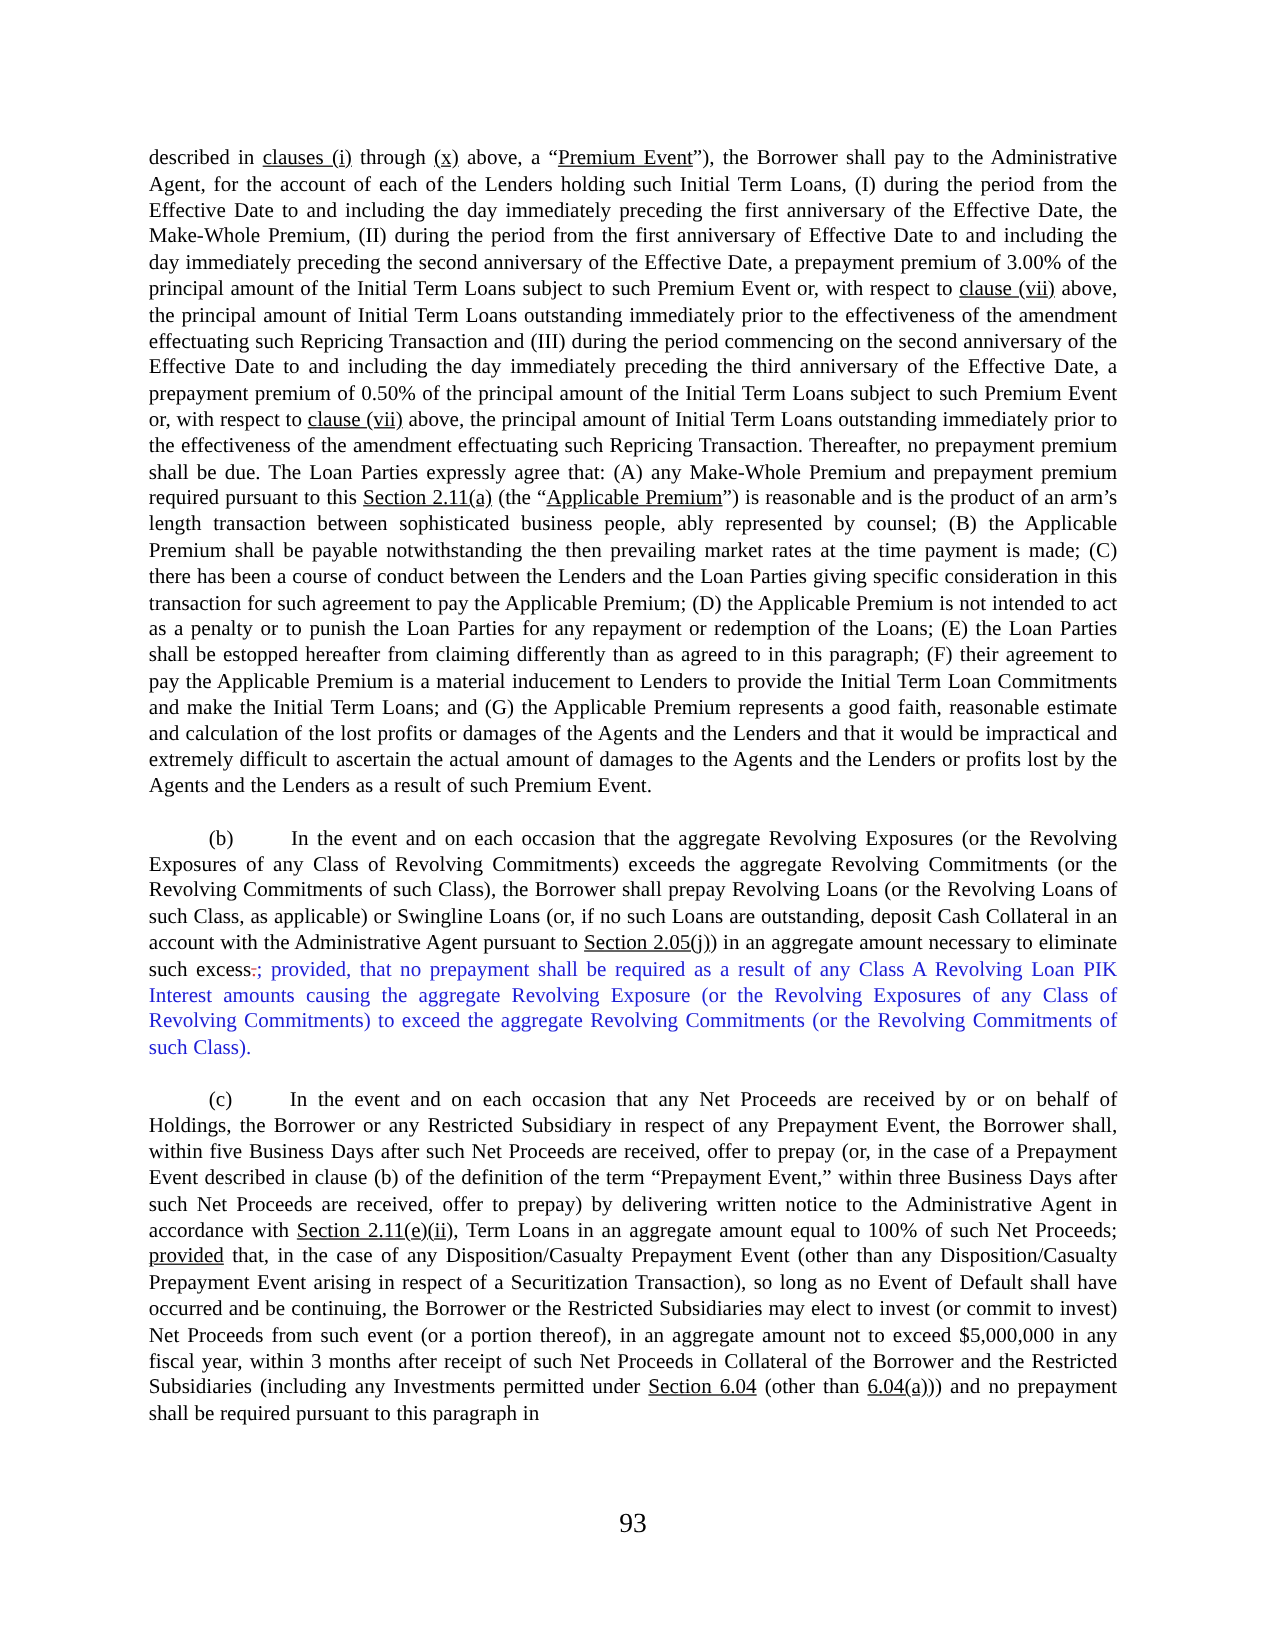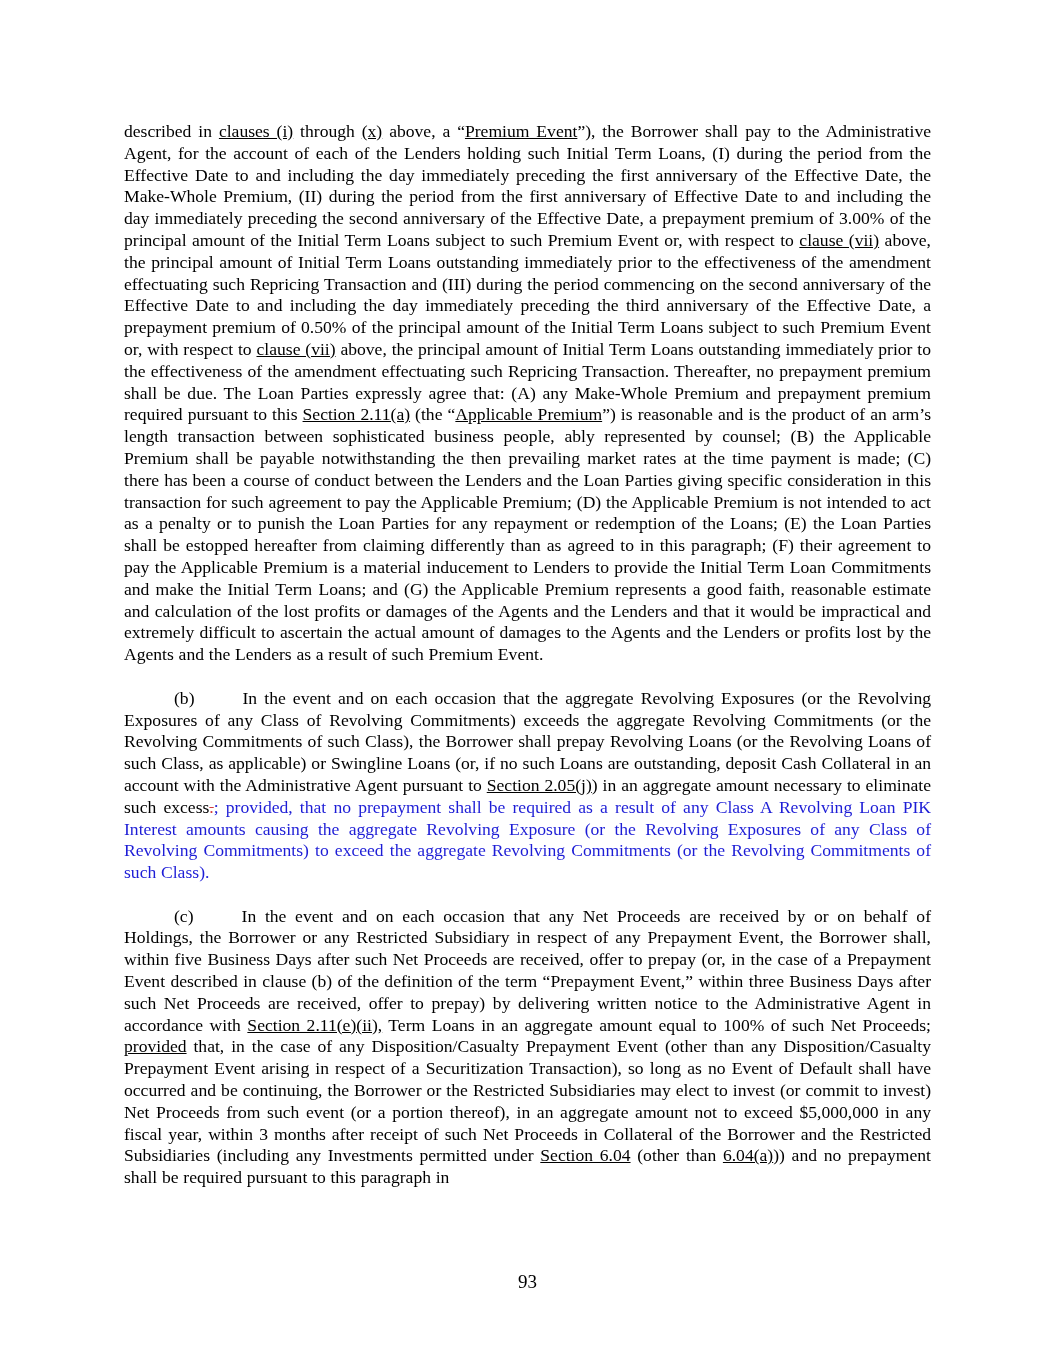--- a/index.html
+++ b/index.html
@@ -25,24 +25,24 @@
   .doc-text p + p { margin-top: 21.8px; }
   .indented { text-indent: 50px; }
   .seg-n {}
   .seg-u { text-decoration: underline; }
   .seg-ins { color: var(--ins-color, #1d1dd6); }
   .seg-del { color: var(--del-color, #d43c3c); text-decoration: line-through; }
   .seg-tab { display: inline-block; width: 48px; }
   .footer {
     position: absolute;
     left: 0;
-    bottom: 72px;
+    bottom: 84px;
     width: 100%;
     text-align: center;
-    font-size: 19px;
+    font-size: 23px;
     line-height: 21.8px;
   }
 </style>
 </head>
 <body>
 
 <div class="page">
   <div class="doc-text">
     <p><span class="seg-n">described in </span><span class="seg-u">clauses (i)</span><span class="seg-n"> through </span><span class="seg-u">(x)</span><span class="seg-n"> above, a “</span><span class="seg-u">Premium Event</span><span class="seg-n">”), the Borrower shall pay to the Administrative Agent, for the account of each of the Lenders holding such Initial Term Loans, (I) during the period from the Effective Date to and including the day immediately preceding the first anniversary of the Effective Date, the Make-Whole Premium, (II) during the period from the first anniversary of Effective Date to and including the day immediately preceding the second anniversary of the Effective Date, a prepayment premium of 3.00% of the principal amount of the Initial Term Loans subject to such Premium Event or, with respect to </span><span class="seg-u">clause (vii)</span><span class="seg-n"> above, the principal amount of Initial Term Loans outstanding immediately prior to the effectiveness of the amendment effectuating such Repricing Transaction and (III) during the period commencing on the second anniversary of the Effective Date to and including the day immediately preceding the third anniversary of the Effective Date, a prepayment premium of 0.50% of the principal amount of the Initial Term Loans subject to such Premium Event or, with respect to </span><span class="seg-u">clause (vii)</span><span class="seg-n"> above, the principal amount of Initial Term Loans outstanding immediately prior to the effectiveness of the amendment effectuating such Repricing Transaction.  Thereafter, no prepayment premium shall be due.  The Loan Parties expressly agree that:  (A) any Make-Whole Premium and prepayment premium required pursuant to this </span><span class="seg-u">Section 2.11(a)</span><span class="seg-n"> (the “</span><span class="seg-u">Applicable Premium</span><span class="seg-n">”) is reasonable and is the product of an arm’s length transaction between sophisticated business people, ably represented by counsel; (B) the Applicable Premium shall be payable notwithstanding the then prevailing market rates at the time payment is made; (C) there has been a course of conduct between the Lenders and the Loan Parties giving specific consideration in this transaction for such agreement to pay the Applicable Premium; (D) the Applicable Premium is not intended to act as a penalty or to punish the Loan Parties for any repayment or redemption of the Loans; (E) the Loan Parties shall be estopped hereafter from claiming differently than as agreed to in this paragraph; (F) their agreement to pay the Applicable Premium is a material inducement to Lenders to provide the Initial Term Loan Commitments and make the Initial Term Loans; and (G) the Applicable Premium represents a good faith, reasonable estimate and calculation of the lost profits or damages of the Agents and the Lenders and that it would be impractical and extremely difficult to ascertain the actual amount of damages to the Agents and the Lenders or profits lost by the Agents and the Lenders as a result of such Premium Event.</span></p>
     <p class="indented"><span class="seg-n">(b)</span><span class="seg-tab"></span><span class="seg-n">In the event and on each occasion that the aggregate Revolving Exposures (or the Revolving Exposures of any Class of Revolving Commitments) exceeds the aggregate Revolving Commitments (or the Revolving Commitments of such Class), the Borrower shall prepay Revolving Loans (or the Revolving Loans of such Class, as applicable) or Swingline Loans (or, if no such Loans are outstanding, deposit Cash Collateral in an account with the Administrative Agent pursuant to </span><span class="seg-u">Section 2.05(j)</span><span class="seg-n">) in an aggregate amount necessary to eliminate such excess</span><span class="seg-del">.</span><span class="seg-ins">; provided, that no prepayment shall be required as a result of any Class A Revolving Loan PIK Interest amounts causing the aggregate Revolving Exposure (or the Revolving Exposures of any Class of Revolving Commitments) to exceed the aggregate Revolving Commitments (or the Revolving Commitments of such Class).</span></p>

